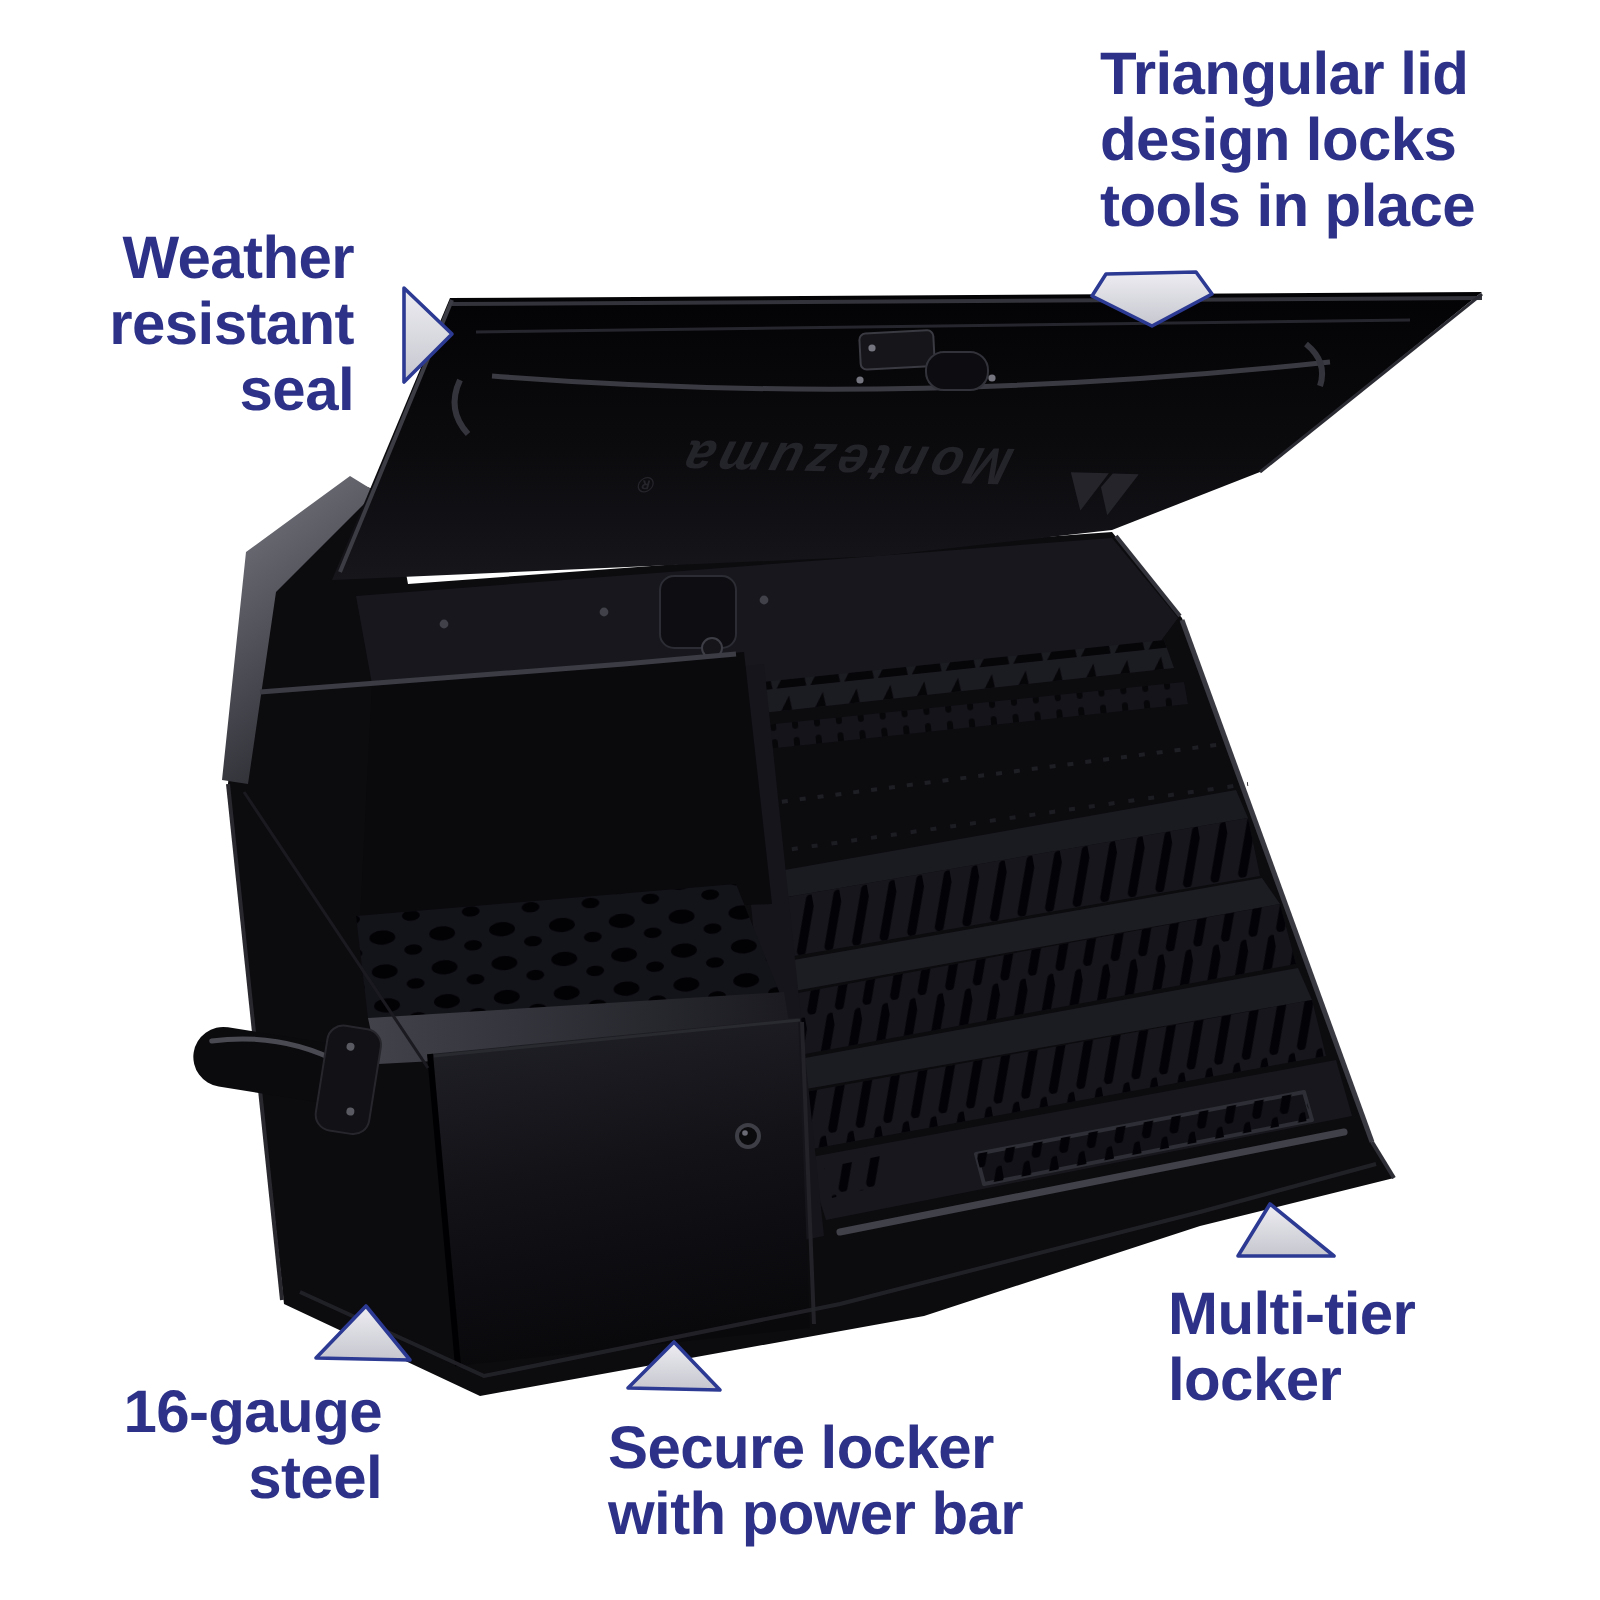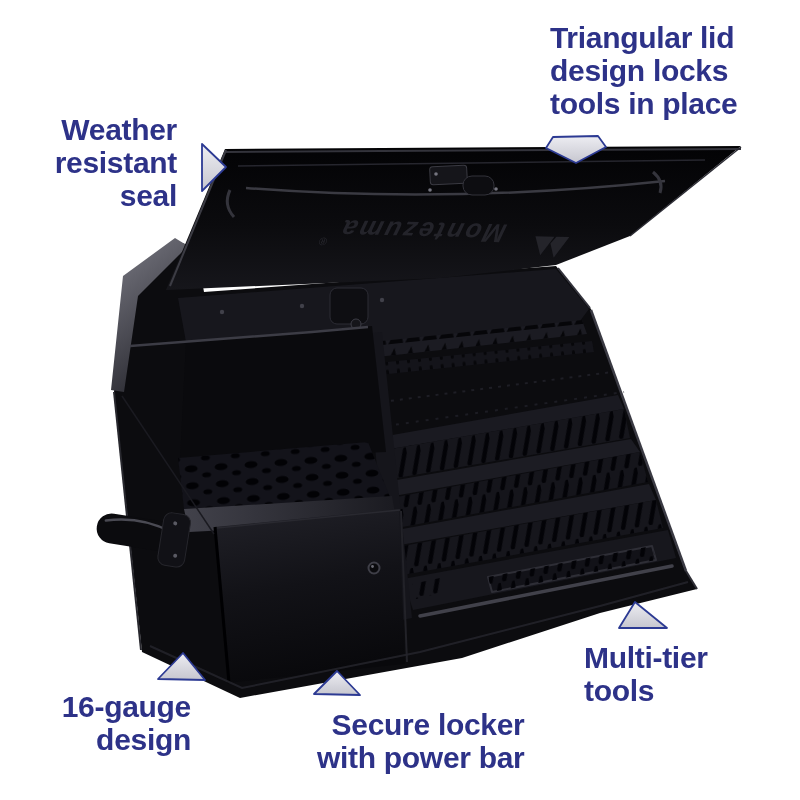--- a/index.html
+++ b/index.html
@@ -181,26 +181,26 @@
   </div>
 
   <div class="callout align-r" style="left:20px;top:113px;width:157px;">
     <span>Weather</span>
     <span>resistant</span>
     <span>seal</span>
   </div>
 
   <div class="callout align-r" style="left:28px;top:690px;width:163px;">
     <span>16-gauge</span>
-    <span>design</span>
-  </div>
-
-  <div class="callout" style="left:317px;top:708px;text-align:right;">
+    <span>steel</span>
+  </div>
+
+  <div class="callout" style="left:304px;top:708px;">
     <span>Secure locker</span>
     <span>with power bar</span>
   </div>
 
   <div class="callout" style="left:584px;top:641px;">
     <span>Multi-tier</span>
-    <span>tools</span>
+    <span>locker</span>
   </div>
 
 </div>
 
 </body></html>

